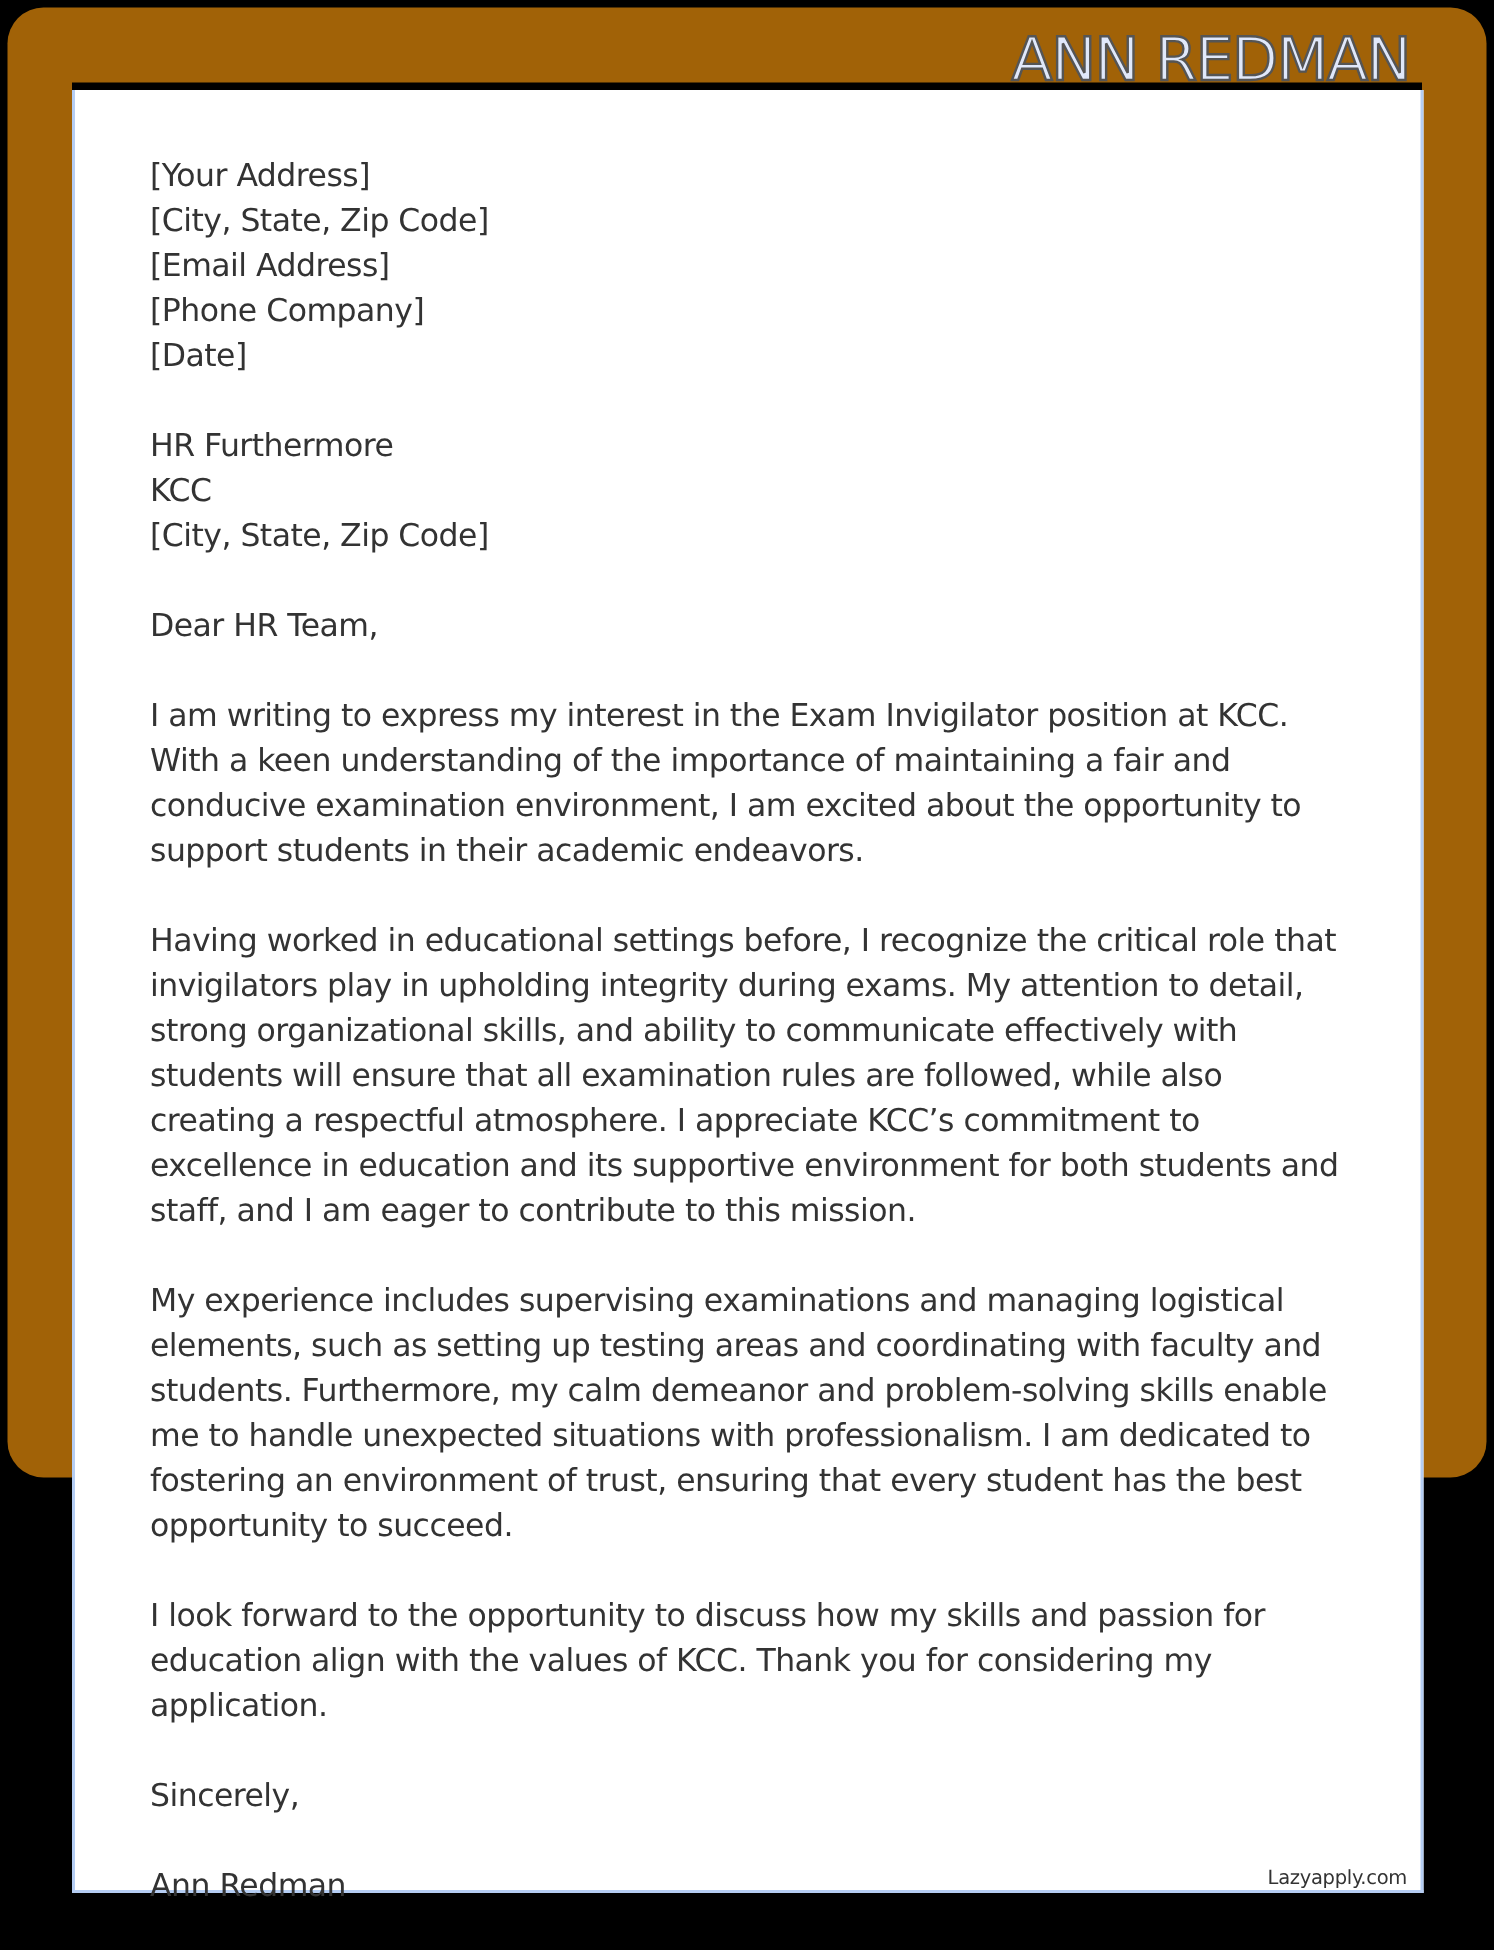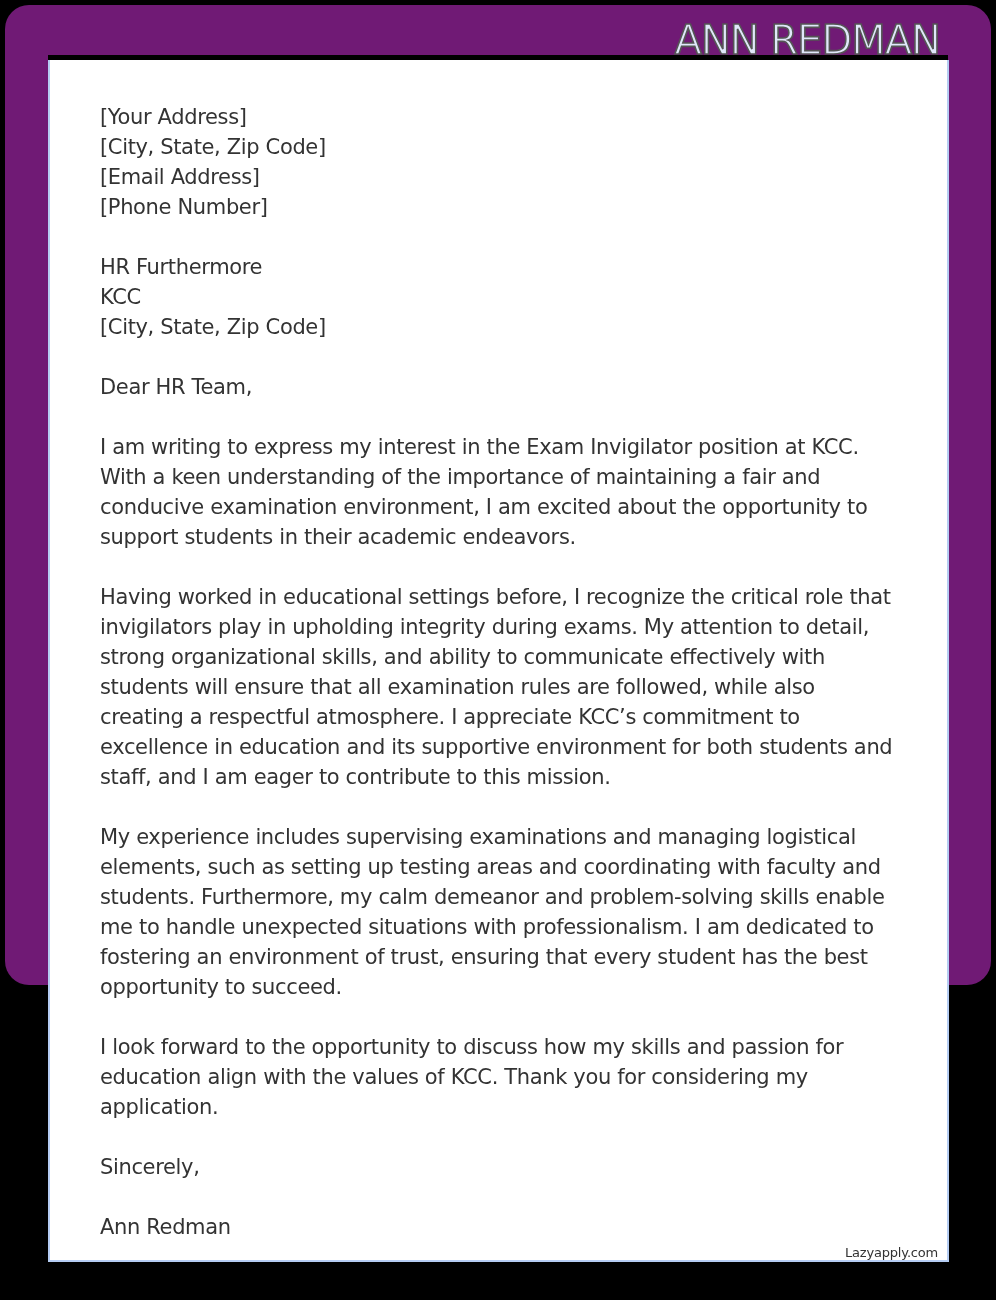--- a/index.html
+++ b/index.html
@@ -3,21 +3,21 @@
 <meta charset="utf-8">
 <style>
   html, body { margin: 0; padding: 0; }
   body {
     width: 996px; height: 1300px; overflow: hidden;
     background: #000;
     font-family: "DejaVu Sans", sans-serif;
   }
   .frame {
     position: absolute; left: 5px; top: 5px; width: 986px; height: 980px;
-    background: #701a75;
+    background: #a16207;
     border-radius: 24px;
   }
   .name {
     position: absolute; right: 51px; top: 13px;
     font-family: "DejaVu Sans", sans-serif;
     font-size: 40px; line-height: 44px; letter-spacing: -1px;
     color: #e0e8fa;
     -webkit-text-stroke: 1.6px #555;
     font-weight: normal;
     white-space: nowrap;
@@ -53,21 +53,22 @@
   <div class="name">ANN REDMAN</div>
   <div class="topbar"></div>
 
   <div class="page">
     <div class="content">
 
       <p>
         <span class="line">[Your Address]</span>
         <span class="line">[City, State, Zip Code]</span>
         <span class="line">[Email Address]</span>
-        <span class="line">[Phone Number]</span>
+        <span class="line">[Phone Company]</span>
+        <span class="line">[Date]</span>
       </p>
 
       <p>
         <span class="line">HR Furthermore</span>
         <span class="line">KCC</span>
         <span class="line">[City, State, Zip Code]</span>
       </p>
 
       <p>Dear HR Team,</p>
 

